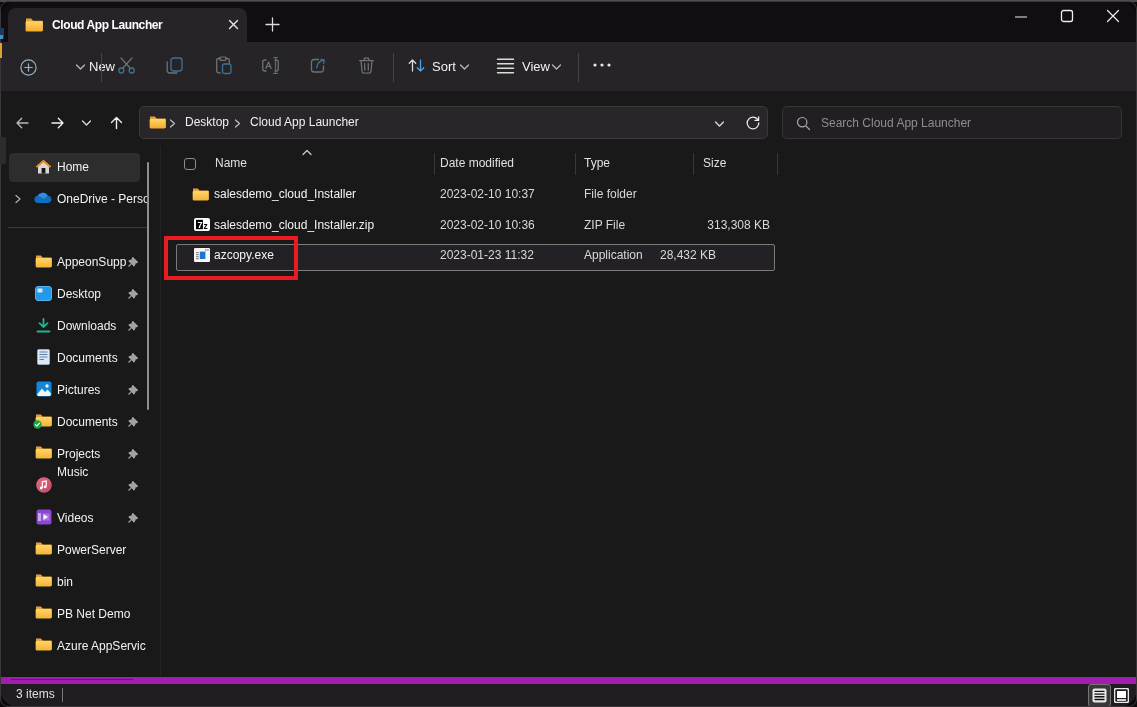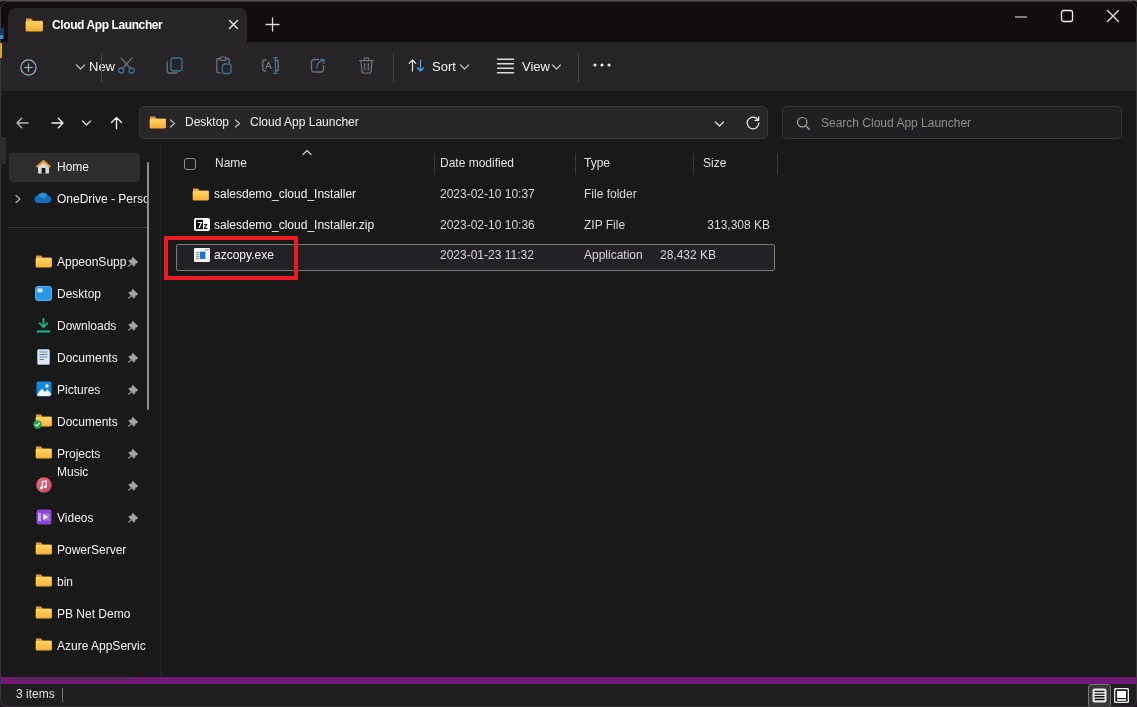--- a/index.html
+++ b/index.html
@@ -1,20 +1,20 @@
 <!DOCTYPE html>
 <html><head>
 <meta charset="utf-8">
 <style>
   * { margin:0; padding:0; box-sizing:border-box; }
   html,body { width:1137px; height:707px; overflow:hidden; background:#0b0b0b; font-family:"Liberation Sans",sans-serif; }
   .abs { position:absolute; }
   #stage { position:relative; width:1137px; height:707px; }
   #topstrip { left:0; top:0; width:1137px; height:2px; background:#4e4e4e; }
-  #win { left:0; top:1px; width:1137px; height:706px; border-radius:4px; background:#1a191a; overflow:hidden; }
+  #win { left:0; top:1px; width:1137px; height:706px; border-radius:20px; background:#1a191a; overflow:hidden; }
   
   #titlebar { left:0; top:0; width:1137px; height:41px; background:#110d11; }
   #tab { left:8px; top:7px; width:239px; height:34px; background:#272427; border-radius:8px 8px 0 0; }
   #tabtitle { left:44px; top:10px; color:#fff; font-size:12px; font-weight:bold; letter-spacing:-0.4px; }
   
   #toolbar { left:0; top:41px; width:1137px; height:49px; background:#272427; }
   .tsep { top:11px; width:1px; height:29px; background:#474448; }
   .tlabel { color:#f2f2f2; font-size:13px; top:17px; }
   
   #addrrow { left:0; top:90px; width:1137px; height:55px; background:#1a191a; }
@@ -26,21 +26,21 @@
   #sidesep { left:160px; top:0; width:1px; height:538px; background:#242224; }
   .stext { left:57px; top:8px; color:#f2f2f2; font-size:12px; white-space:nowrap; }
   .pin { left:127px; top:8px; }
   #sscroll { left:147px; top:16px; width:2px; height:248px; background:#8f8f8f; border-radius:1px; }
   
   .hsep { top:7px; width:1px; height:22px; background:#3a373b; }
   .htext { color:#e0e0e0; font-size:12px; top:10px; }
   .rowtext { color:#f4f4f4; font-size:12px; top:8px; white-space:nowrap; }
   .dimtext { color:#d8d8d8; }
   
-  #statusbar { left:0; top:676px; width:1137px; height:31px; background:#701a75; }
+  #statusbar { left:0; top:676px; width:1137px; height:31px; background:#a21caf; }
 </style>
 </head>
 <body>
 <div id="stage">
   <svg width="0" height="0" style="position:absolute">
     <defs>
       <linearGradient id="fgrad" x1="0" y1="0" x2="0" y2="1">
           <stop offset="0" stop-color="#ffd666"></stop>
           <stop offset="1" stop-color="#f5b338"></stop>
         </linearGradient>

